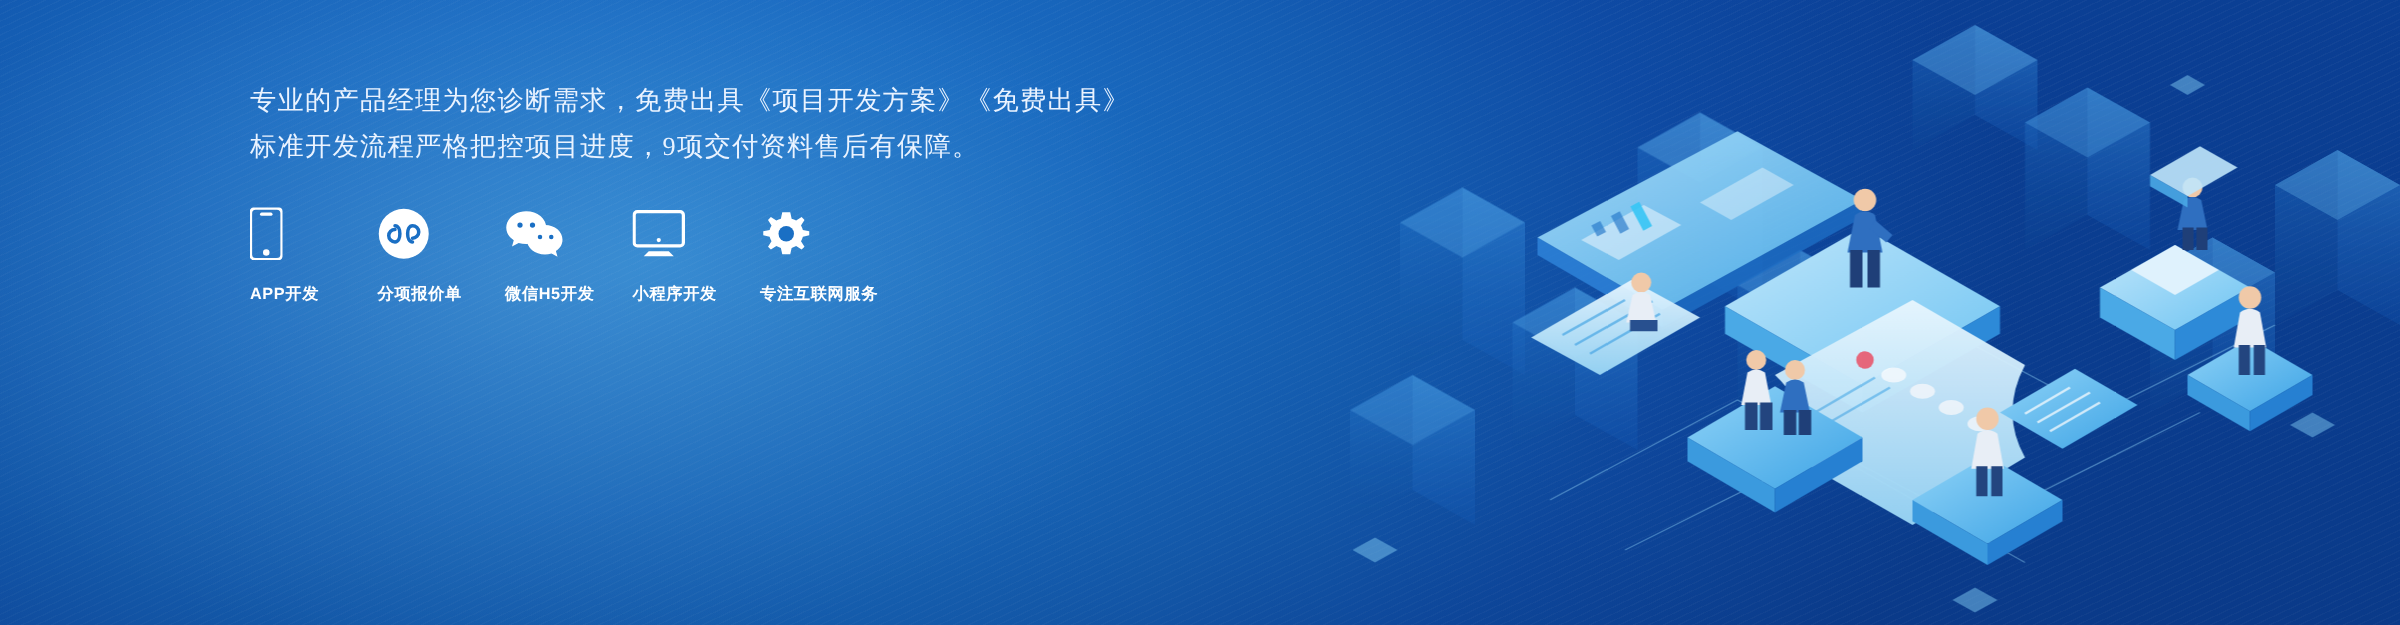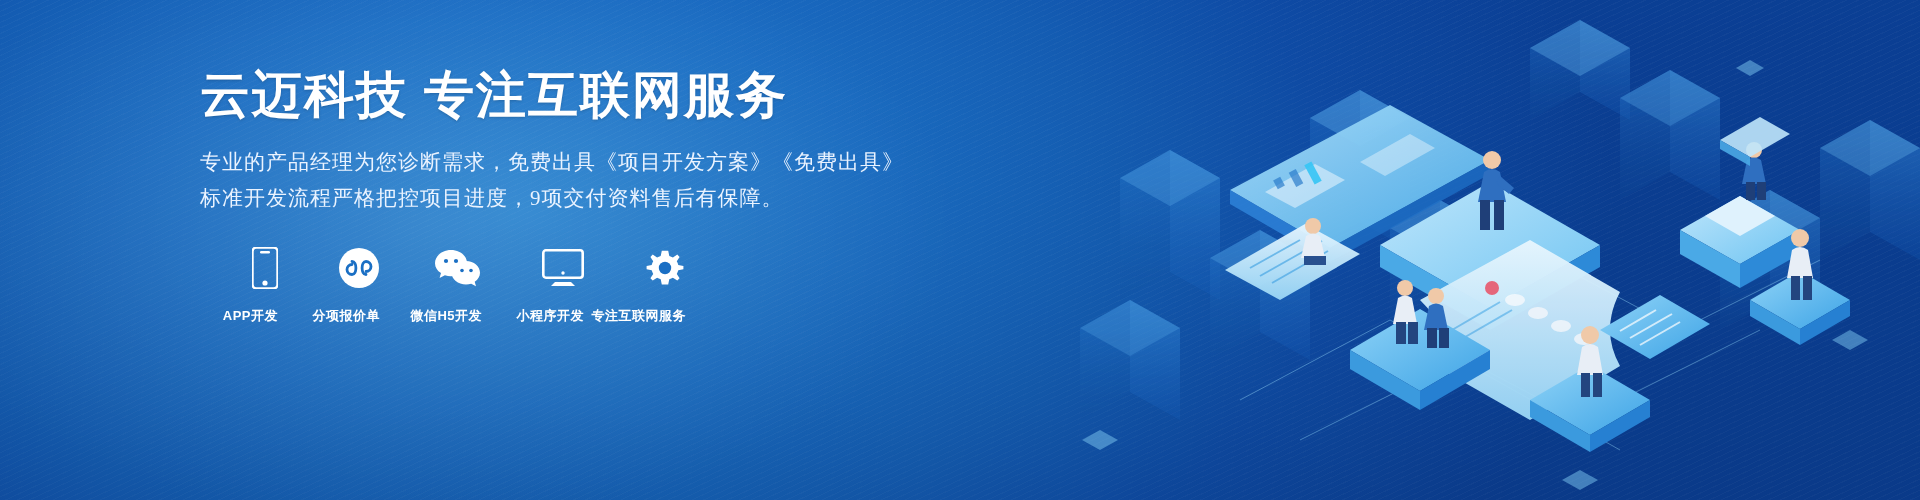--- a/index.html
+++ b/index.html
@@ -72,21 +72,21 @@
   .services {
     display: flex;
     align-items: flex-start;
     margin-top: 32px;
     gap: 24px;
   }
   .service-item {
     width: 78px;
     display: flex;
     flex-direction: column;
-    align-items: flex-end;
+    align-items: flex-start;
     cursor: pointer;
   }
   .service-icon {
     height: 42px;
     display: flex;
     align-items: center;
     justify-content: center;
   }
   .service-icon svg { display: block; }
   .service-label {
@@ -324,21 +324,20 @@
 
       <g>
         <polygon points="660,140 700,117 730,134 690,157" fill="#bfe6fb" opacity="0.9"></polygon>
         <polygon points="660,140 690,157 690,166 660,149" fill="#4aa9e6" opacity="0.9"></polygon>
       </g>
     </svg>
   </div>
 
   <div class="content">
 
-    <h1 class="headline">云迈科技 专注互联网服务</h1>
 
     <div class="sub-line">专业的产品经理为您诊断需求，免费出具《项目开发方案》《免费出具》</div>
     <div class="sub-line">标准开发流程严格把控项目进度，9项交付资料售后有保障。</div>
 
     <div class="services">
 
       <div class="service-item">
         <div class="service-icon">
           <svg width="26" height="42" viewBox="0 0 26 42">
             <rect x="0.5" y="0.5" width="25" height="41" rx="4" ry="4" fill="none" stroke="#ffffff" stroke-width="2.4"></rect>

